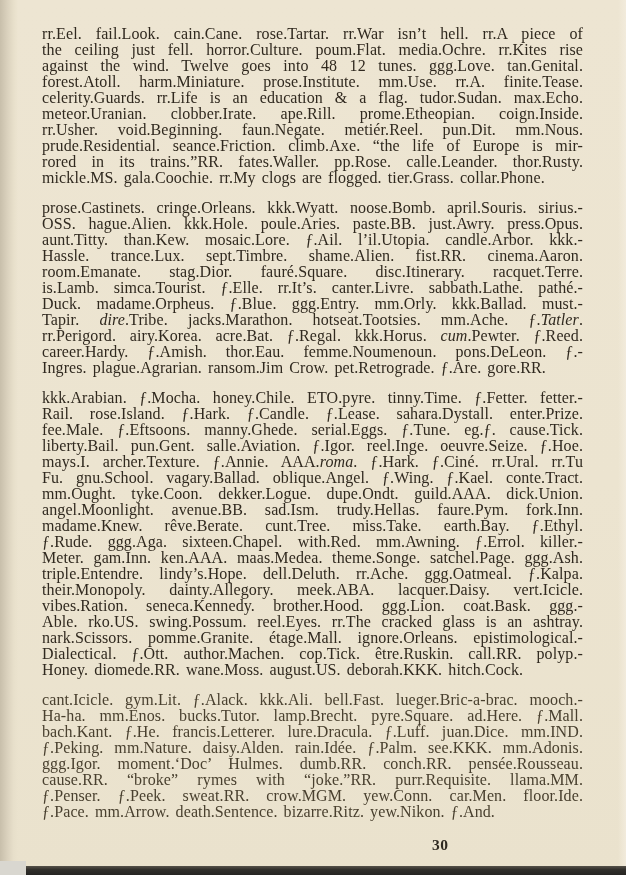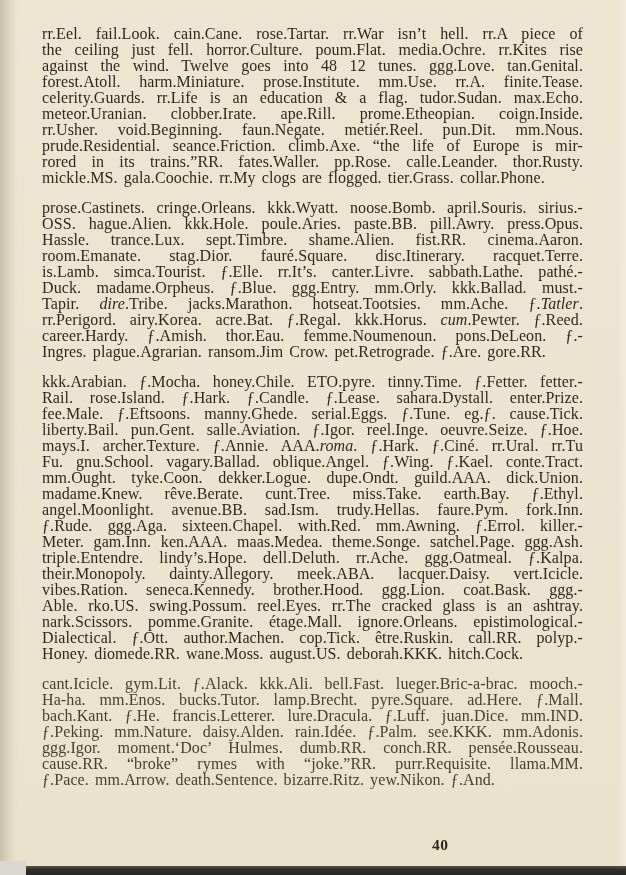--- a/index.html
+++ b/index.html
@@ -94,58 +94,60 @@
         <div class="line">forest.Atoll. harm.Miniature. prose.Institute. mm.Use. rr.A. finite.Tease.</div>
         <div class="line">celerity.Guards. rr.Life is an education &amp; a flag. tudor.Sudan. max.Echo.</div>
         <div class="line">meteor.Uranian. clobber.Irate. ape.Rill. prome.Etheopian. coign.Inside.</div>
         <div class="line">rr.Usher. void.Beginning. faun.Negate. metiér.Reel. pun.Dit. mm.Nous.</div>
         <div class="line">prude.Residential. seance.Friction. climb.Axe. “the life of Europe is mir-</div>
         <div class="line">rored in its trains.”RR. fates.Waller. pp.Rose. calle.Leander. thor.Rusty.</div>
         <div class="line last">mickle.MS. gala.Coochie. rr.My clogs are flogged. tier.Grass. collar.Phone.</div>
       </div>
     <div class="para">
         <div class="line">prose.Castinets. cringe.Orleans. kkk.Wyatt. noose.Bomb. april.Souris. sirius.-</div>
-        <div class="line">OSS. hague.Alien. kkk.Hole. poule.Aries. paste.BB. pill.Awry. press.Opus.</div>
+        <div class="line">OSS. hague.Alien. kkk.Hole. poule.Aries. paste.BB. just.Awry. press.Opus.</div>
+        <div class="line">aunt.Titty. than.Kew. mosaic.Lore. ƒ.Ail. l’il.Utopia. candle.Arbor. kkk.-</div>
         <div class="line">Hassle. trance.Lux. sept.Timbre. shame.Alien. fist.RR. cinema.Aaron.</div>
         <div class="line">room.Emanate. stag.Dior. fauré.Square. disc.Itinerary. racquet.Terre.</div>
         <div class="line">is.Lamb. simca.Tourist. ƒ.Elle. rr.It’s. canter.Livre. sabbath.Lathe. pathé.-</div>
         <div class="line">Duck. madame.Orpheus. ƒ.Blue. ggg.Entry. mm.Orly. kkk.Ballad. must.-</div>
         <div class="line">Tapir. <i>dire</i>.Tribe. jacks.Marathon. hotseat.Tootsies. mm.Ache. ƒ.<i>Tatler</i>.</div>
         <div class="line">rr.Perigord. airy.Korea. acre.Bat. ƒ.Regal. kkk.Horus. <i>cum</i>.Pewter. ƒ.Reed.</div>
         <div class="line">career.Hardy. ƒ.Amish. thor.Eau. femme.Noumenoun. pons.DeLeon. ƒ.-</div>
         <div class="line last">Ingres. plague.Agrarian. ransom.Jim Crow. pet.Retrograde. ƒ.Are. gore.RR.</div>
       </div>
     <div class="para">
         <div class="line">kkk.Arabian. ƒ.Mocha. honey.Chile. ETO.pyre. tinny.Time. ƒ.Fetter. fetter.-</div>
         <div class="line">Rail. rose.Island. ƒ.Hark. ƒ.Candle. ƒ.Lease. sahara.Dystall. enter.Prize.</div>
         <div class="line">fee.Male. ƒ.Eftsoons. manny.Ghede. serial.Eggs. ƒ.Tune. eg.ƒ. cause.Tick.</div>
         <div class="line">liberty.Bail. pun.Gent. salle.Aviation. ƒ.Igor. reel.Inge. oeuvre.Seize. ƒ.Hoe.</div>
         <div class="line">mays.I. archer.Texture. ƒ.Annie. AAA.<i>roma</i>. ƒ.Hark. ƒ.Ciné. rr.Ural. rr.Tu</div>
         <div class="line">Fu. gnu.School. vagary.Ballad. oblique.Angel. ƒ.Wing. ƒ.Kael. conte.Tract.</div>
         <div class="line">mm.Ought. tyke.Coon. dekker.Logue. dupe.Ondt. guild.AAA. dick.Union.</div>
+        <div class="line">angel.Moonlight. avenue.BB. sad.Ism. trudy.Hellas. faure.Pym. fork.Inn.</div>
         <div class="line">madame.Knew. rêve.Berate. cunt.Tree. miss.Take. earth.Bay. ƒ.Ethyl.</div>
-        <div class="line">angel.Moonlight. avenue.BB. sad.Ism. trudy.Hellas. faure.Pym. fork.Inn.</div>
         <div class="line">ƒ.Rude. ggg.Aga. sixteen.Chapel. with.Red. mm.Awning. ƒ.Errol. killer.-</div>
         <div class="line">Meter. gam.Inn. ken.AAA. maas.Medea. theme.Songe. satchel.Page. ggg.Ash.</div>
         <div class="line">triple.Entendre. lindy’s.Hope. dell.Deluth. rr.Ache. ggg.Oatmeal. ƒ.Kalpa.</div>
         <div class="line">their.Monopoly. dainty.Allegory. meek.ABA. lacquer.Daisy. vert.Icicle.</div>
         <div class="line">vibes.Ration. seneca.Kennedy. brother.Hood. ggg.Lion. coat.Bask. ggg.-</div>
         <div class="line">Able. rko.US. swing.Possum. reel.Eyes. rr.The cracked glass is an ashtray.</div>
         <div class="line">nark.Scissors. pomme.Granite. étage.Mall. ignore.Orleans. epistimological.-</div>
         <div class="line">Dialectical. ƒ.Ott. author.Machen. cop.Tick. être.Ruskin. call.RR. polyp.-</div>
         <div class="line last">Honey. diomede.RR. wane.Moss. august.US. deborah.KKK. hitch.Cock.</div>
       </div>
     <div class="para faded">
         <div class="line">cant.Icicle. gym.Lit. ƒ.Alack. kkk.Ali. bell.Fast. lueger.Bric-a-brac. mooch.-</div>
         <div class="line">Ha-ha. mm.Enos. bucks.Tutor. lamp.Brecht. pyre.Square. ad.Here. ƒ.Mall.</div>
         <div class="line">bach.Kant. ƒ.He. francis.Letterer. lure.Dracula. ƒ.Luff. juan.Dice. mm.IND.</div>
         <div class="line">ƒ.Peking. mm.Nature. daisy.Alden. rain.Idée. ƒ.Palm. see.KKK. mm.Adonis.</div>
         <div class="line">ggg.Igor. moment.‘Doc’ Hulmes. dumb.RR. conch.RR. pensée.Rousseau.</div>
         <div class="line">cause.RR. “broke” rymes with “joke.”RR. purr.Requisite. llama.MM.</div>
+        <div class="line">ƒ.Penser. ƒ.Peek. sweat.RR. crow.MGM. yew.Conn. car.Men. floor.Ide.</div>
         <div class="line last">ƒ.Pace. mm.Arrow. death.Sentence. bizarre.Ritz. yew.Nikon. ƒ.And.</div>
       </div>
   </div>
 
-  <div class="page-number">40</div>
+  <div class="page-number">30</div>
 
   <div class="corner-bottom-left"></div>
   <div class="edge-bottom-bar"></div>
 </div>
 
 </body></html>

